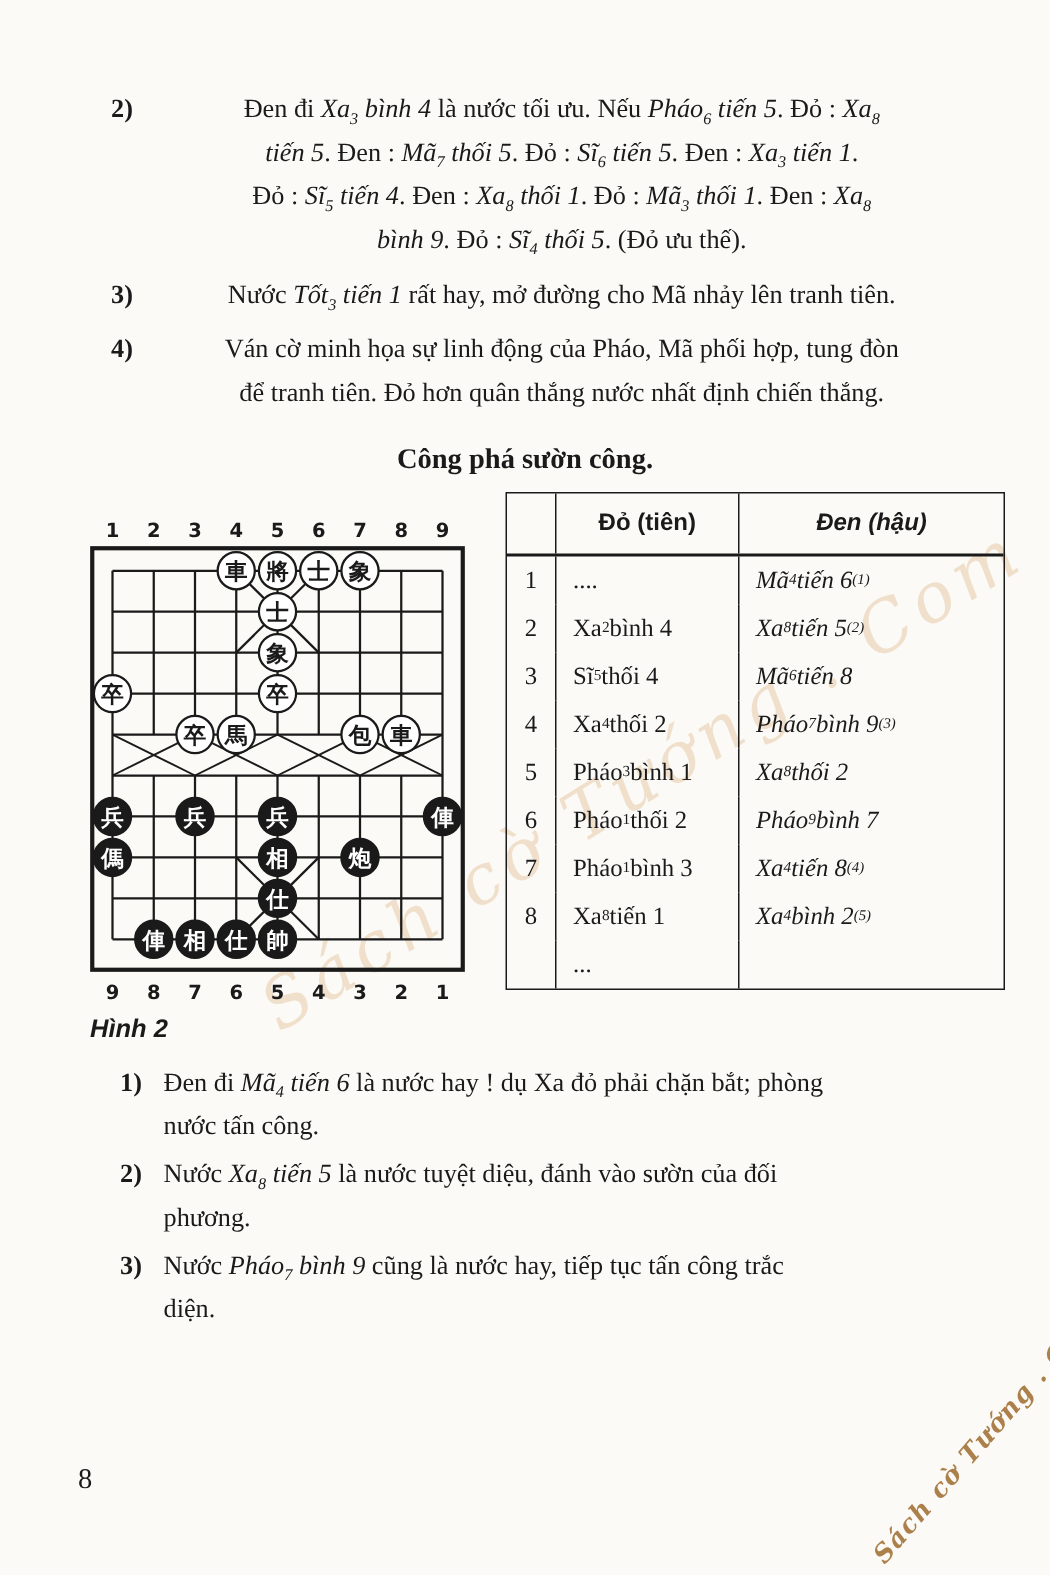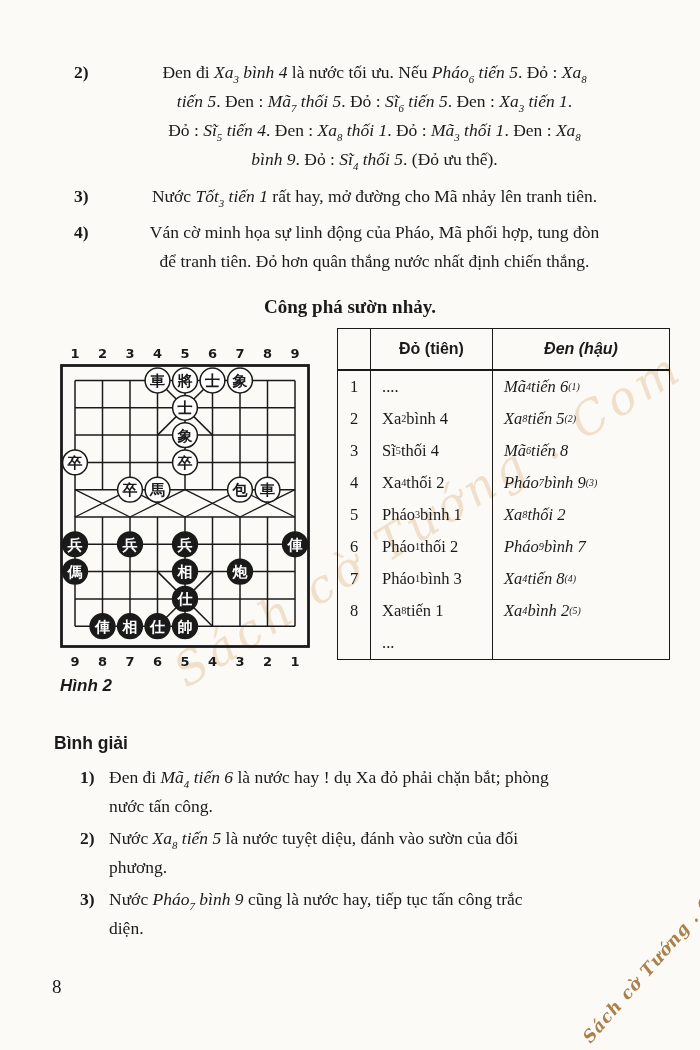--- a/index.html
+++ b/index.html
@@ -75,21 +75,21 @@
         <span class="no">3)</span>
         <div class="body">Nước <i>Tốt<sub>3</sub> tiến 1</i> rất hay, mở đường cho Mã nhảy lên tranh tiên.</div>
       </div>
       <div class="note mt7">
         <span class="no">4)</span>
         <div class="body">Ván cờ minh họa sự linh động của Pháo, Mã phối hợp, tung đòn<br>để tranh tiên. Đỏ hơn quân thắng nước nhất định chiến thắng.</div>
       </div>
     </div>
 
   <div class="heading">
-    <div>Công phá sườn nhảy.</div>
+    <div>Công phá sườn công.</div>
   </div>
 
   <div class="middle">
     <div class="board-wrap">
       <svg id="board-svg" width="250" height="328" viewBox="0 0 250 328">
           <rect x="1.5" y="21.5" width="247" height="281" fill="none" stroke="#1a1a1a" stroke-width="2.8"></rect>
           <text x="15" y="14" text-anchor="middle" font-size="13" fill="#1a1a1a" font-family="&quot;DejaVu Sans&quot;,sans-serif" font-weight="bold">1</text>
           <text x="42.5" y="14" text-anchor="middle" font-size="13" fill="#1a1a1a" font-family="&quot;DejaVu Sans&quot;,sans-serif" font-weight="bold">2</text>
           <text x="70" y="14" text-anchor="middle" font-size="13" fill="#1a1a1a" font-family="&quot;DejaVu Sans&quot;,sans-serif" font-weight="bold">3</text>
           <text x="97.5" y="14" text-anchor="middle" font-size="13" fill="#1a1a1a" font-family="&quot;DejaVu Sans&quot;,sans-serif" font-weight="bold">4</text>
@@ -293,21 +293,20 @@
             <div class="cell-black">Xa<sub>4</sub> bình 2<sup>(5)</sup></div>
           </div>
           <div class="trow drow">
             <div class="cell-no"></div>
             <div class="cell-red">...</div>
           </div>
         </div>
     </div>
   </div>
 
-  <div class="bg-title">Bình giải</div>
   <div id="bg-items">
       <div class="bg-item bg-first">
         <span class="no">1)</span>
         <div class="body">Đen đi <i>Mã<sub>4</sub> tiến 6</i> là nước hay ! dụ Xa đỏ phải chặn bắt; phòng<br>nước tấn công.</div>
       </div>
       <div class="bg-item">
         <span class="no">2)</span>
         <div class="body">Nước <i>Xa<sub>8</sub> tiến 5</i> là nước tuyệt diệu, đánh vào sườn của đối<br>phương.</div>
       </div>
       <div class="bg-item">

